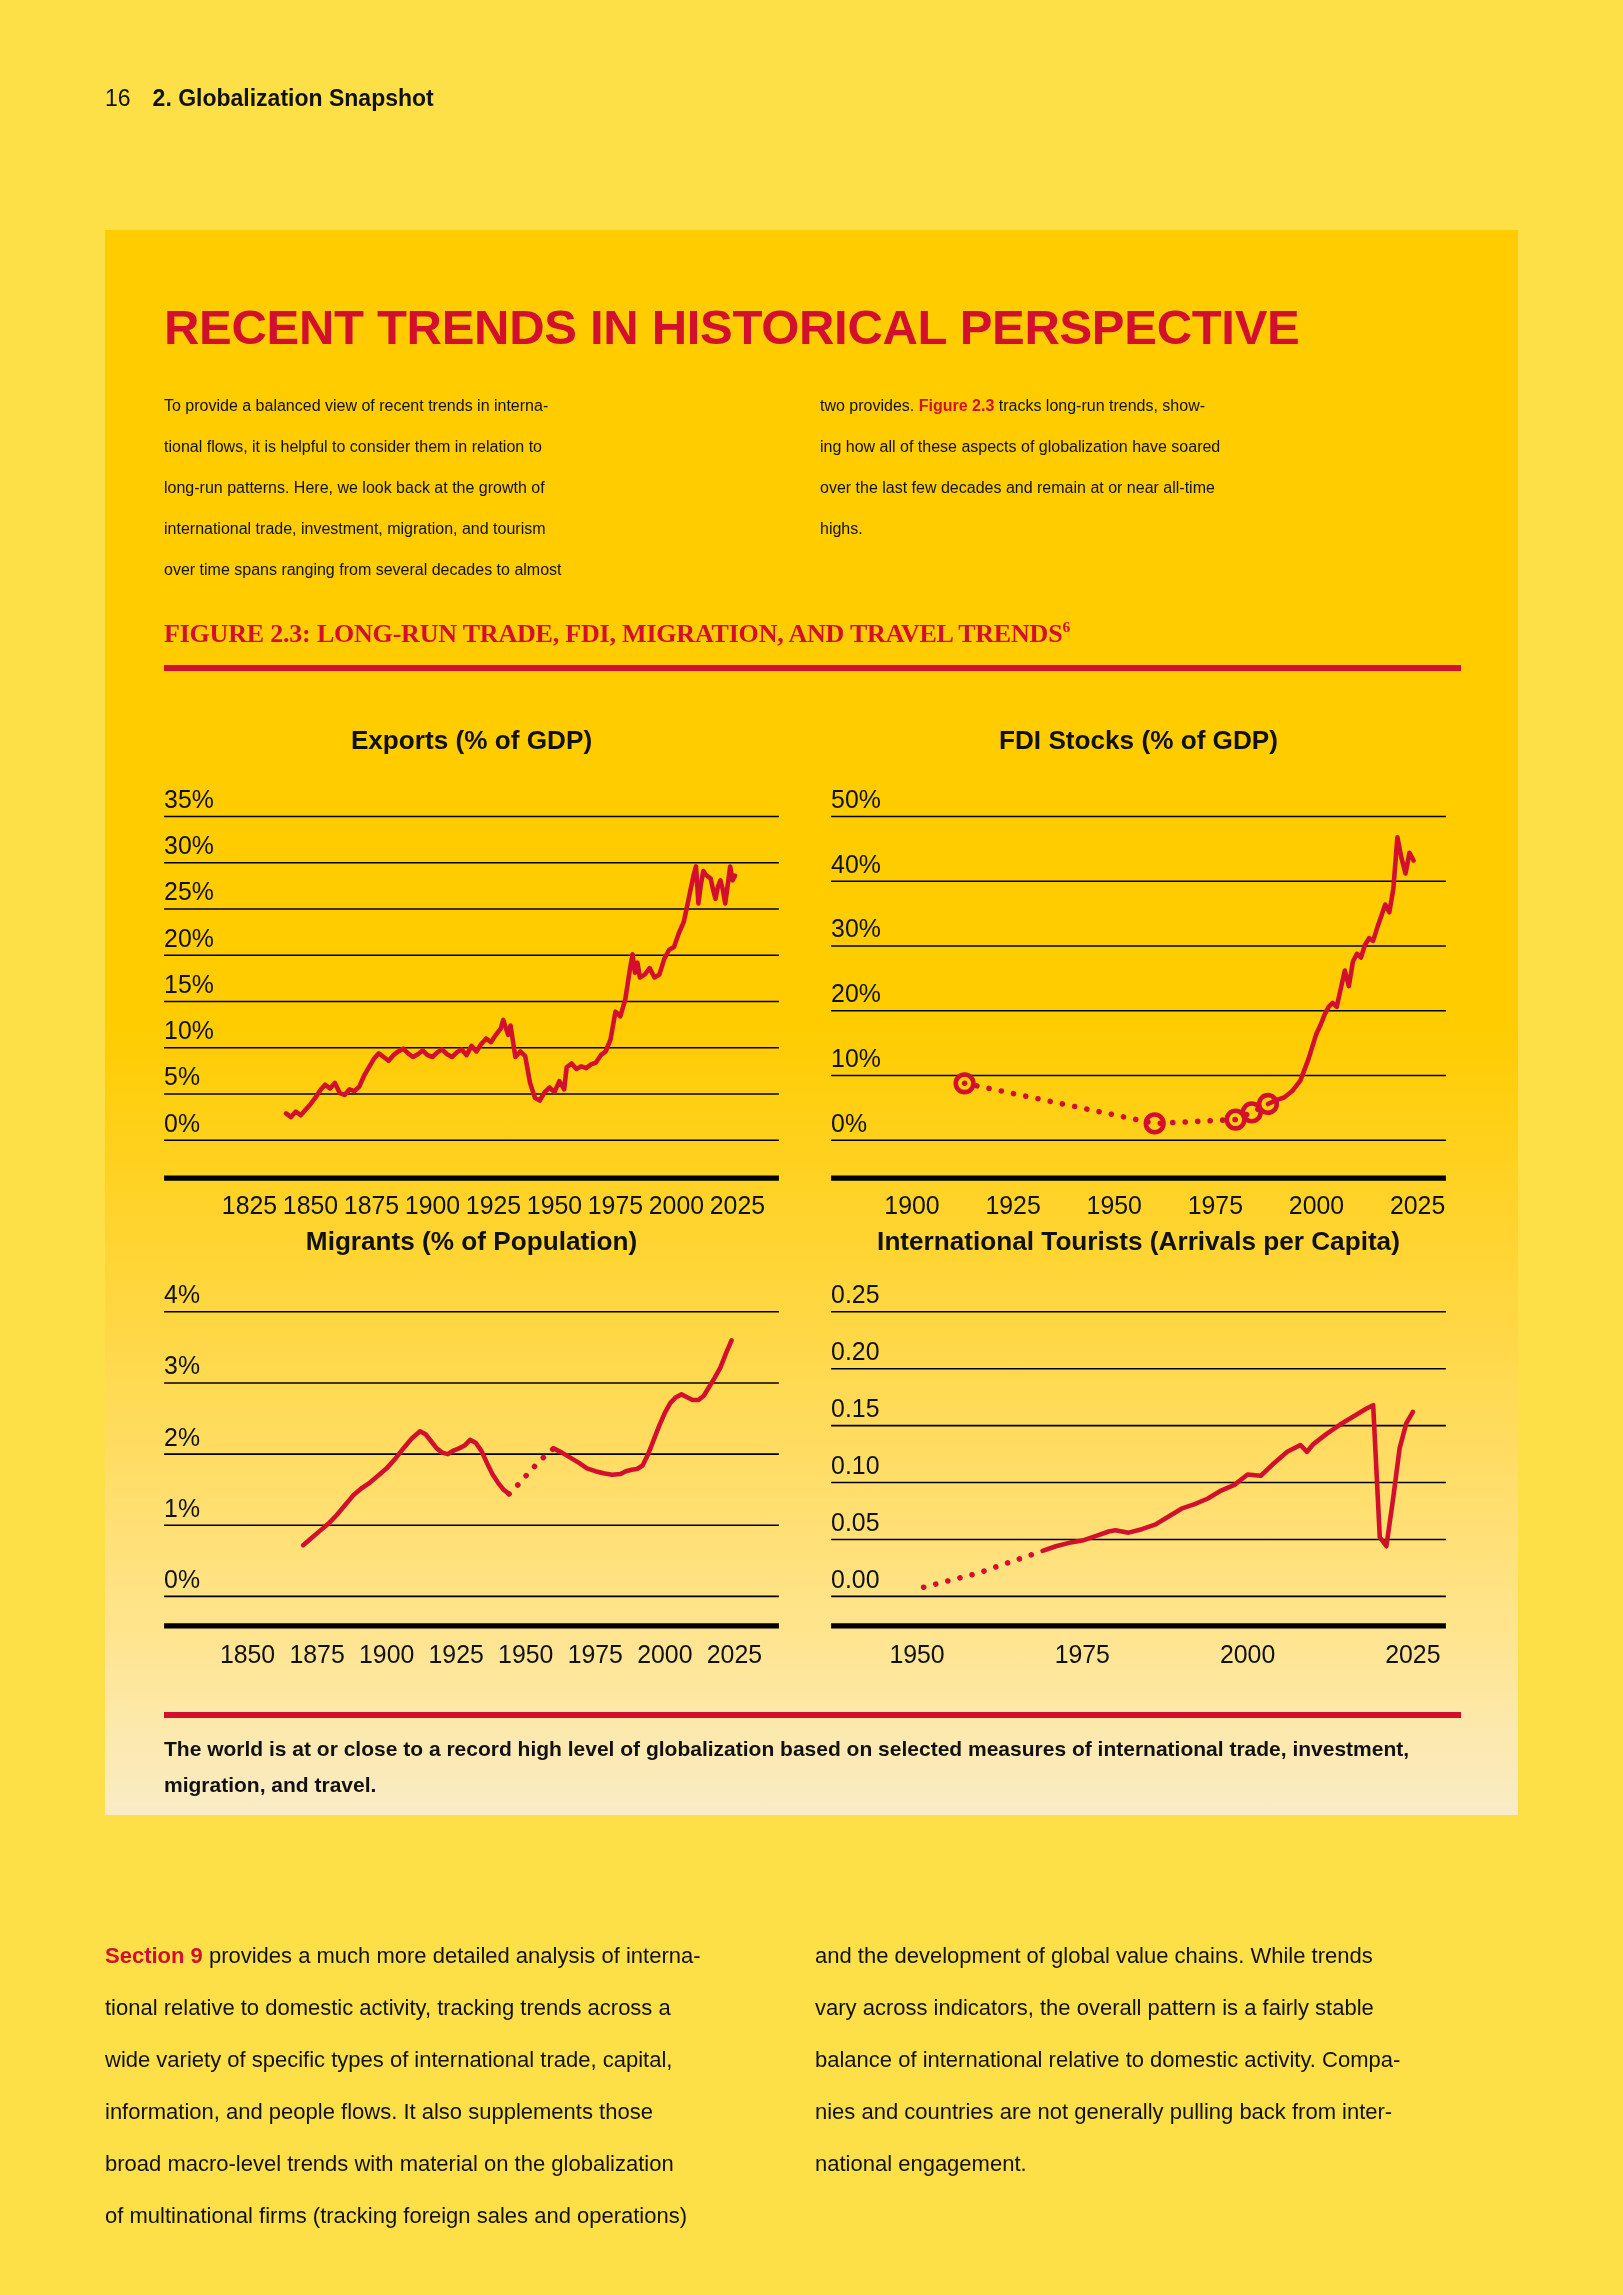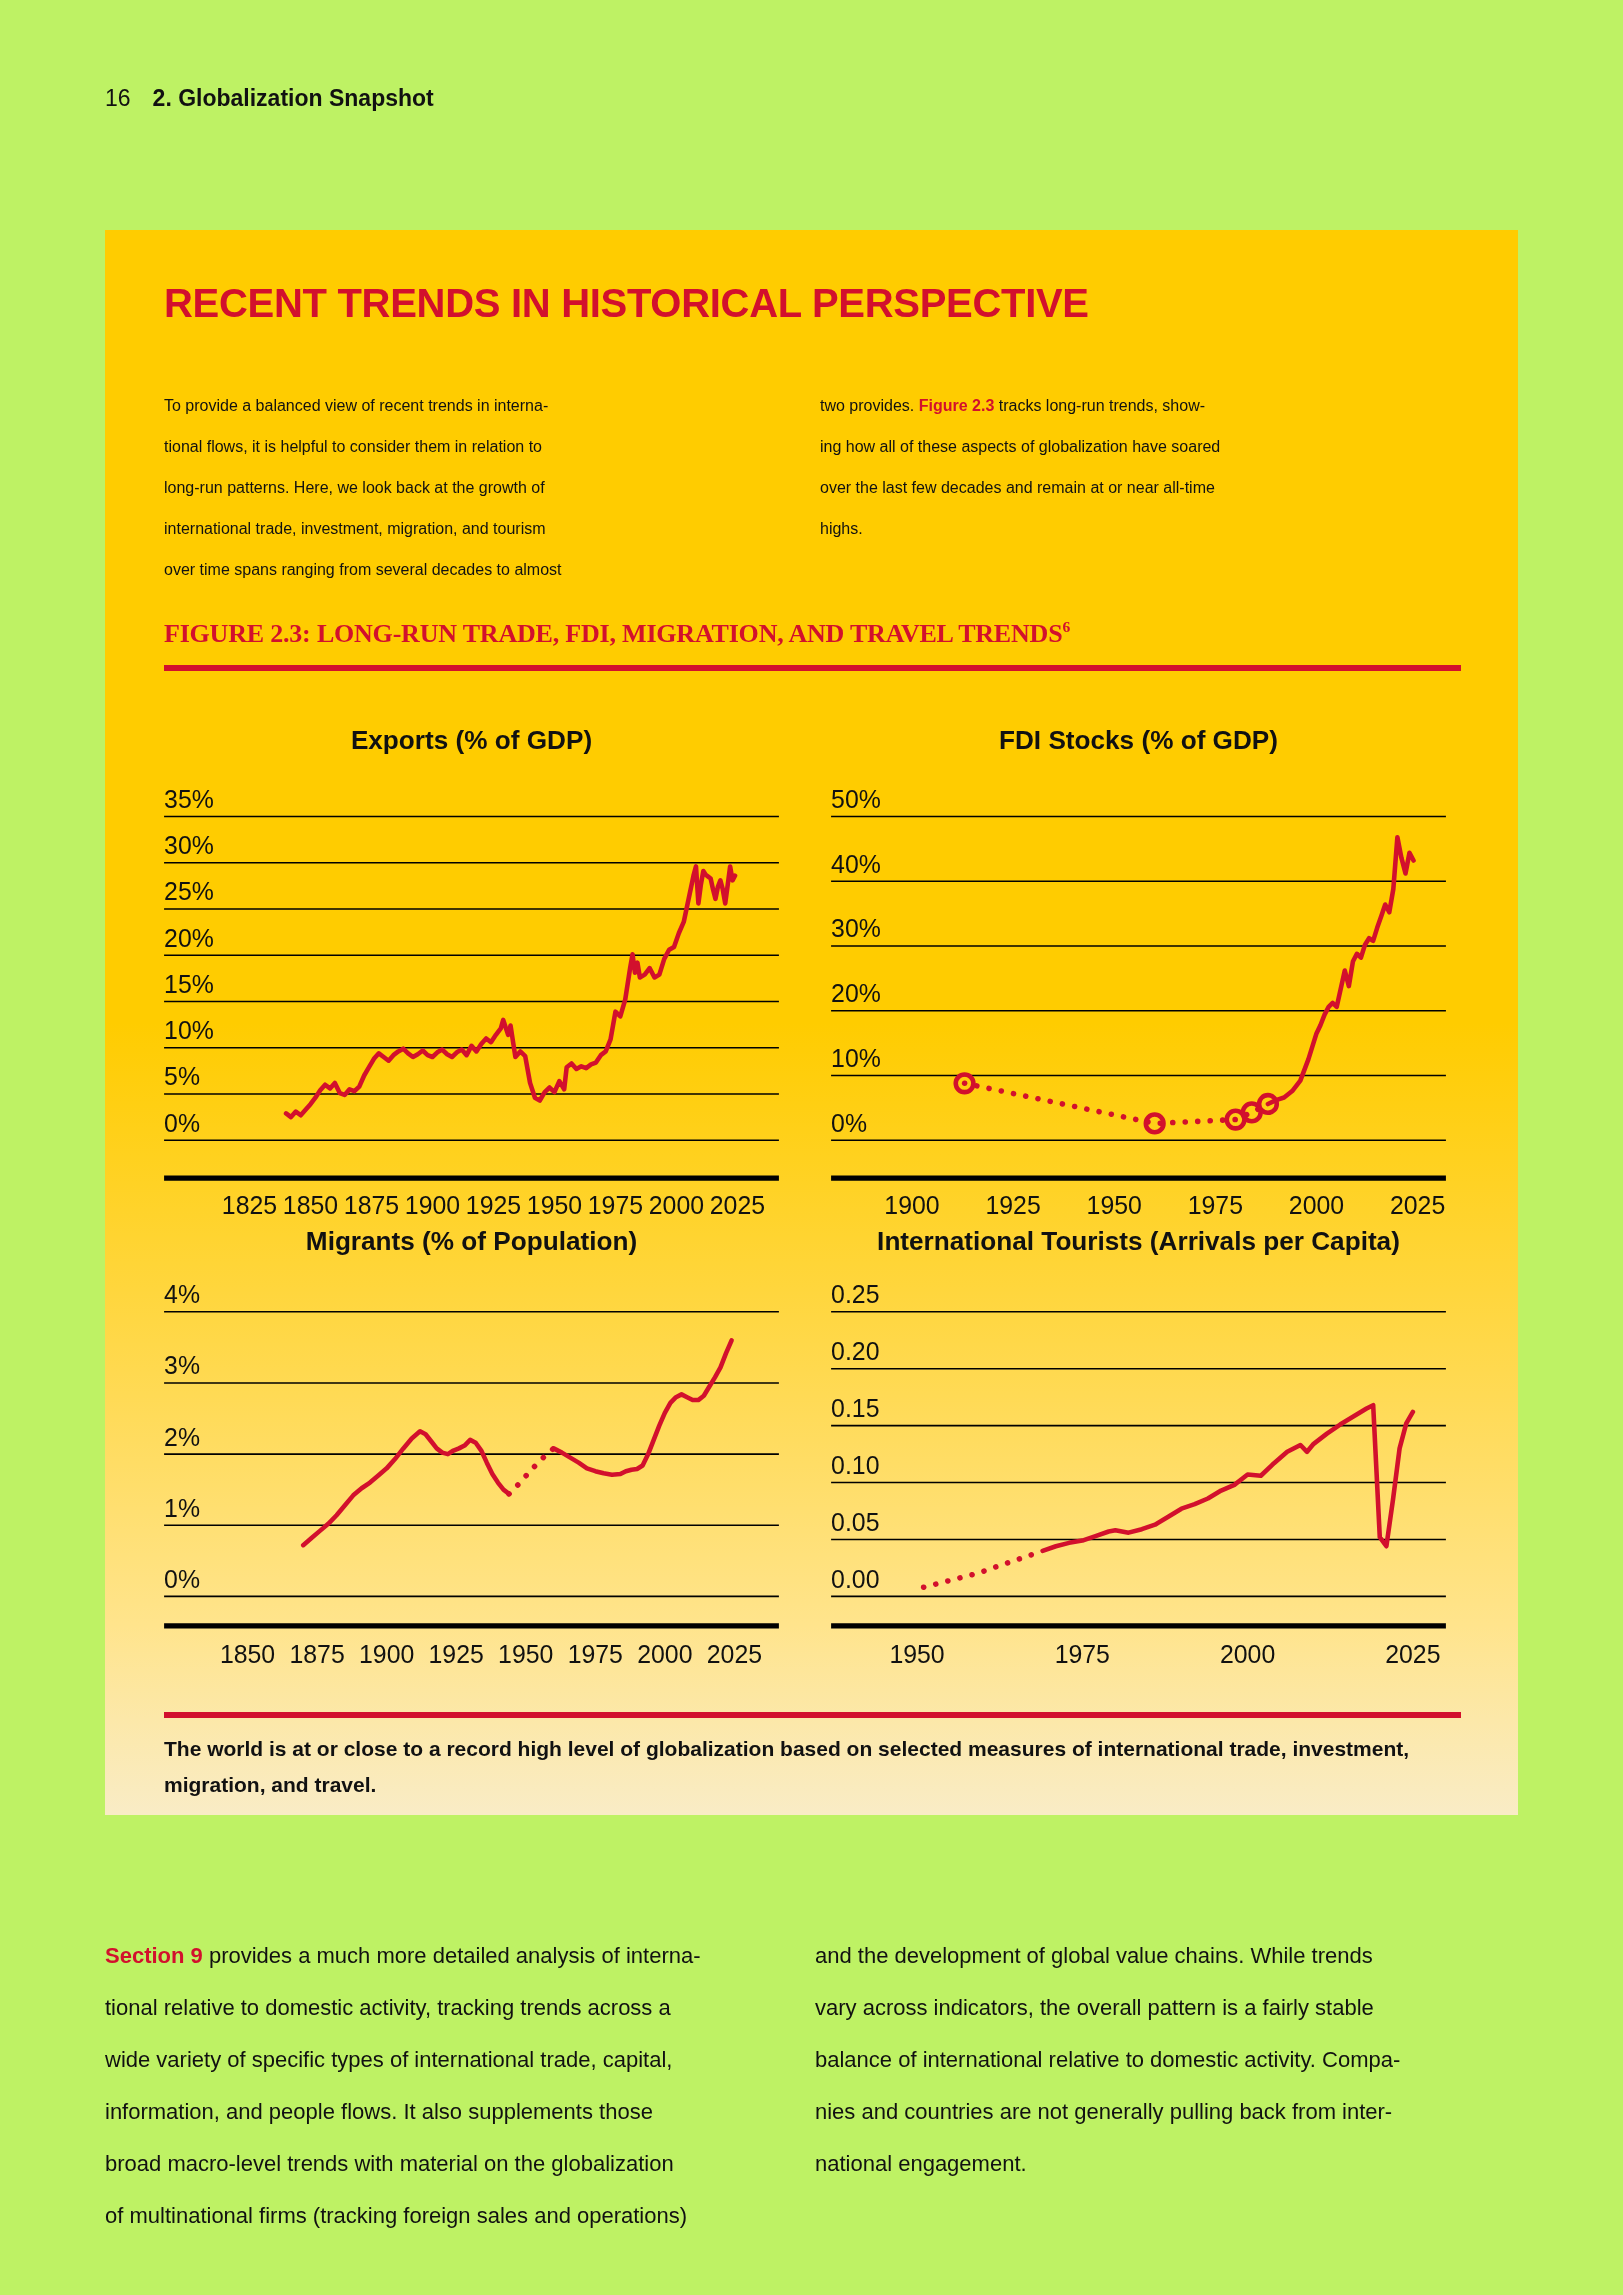--- a/index.html
+++ b/index.html
@@ -3,39 +3,39 @@
 <meta charset="utf-8">
 <style>
   :root{
     --red:#D2102D;
     --ink:#111111;
   }
   html,body{margin:0;padding:0;background:#ffffff;}
   #page{
     position:relative;
     width:1623px;height:2295px;
-    background:#bef264;
+    background:#fde047;
     font-family:"Liberation Sans",sans-serif;
     color:var(--ink);
     overflow:hidden;
   }
   .abs{position:absolute;}
   .ml{white-space:pre-line;}
   
   #pagehead{left:105px;top:85px;font-size:23px;}
   #pagehead .pnum{font-weight:400;margin-right:22px;}
   #pagehead .ptitle{font-weight:700;}
   
   #panel{
     left:105px;top:230px;width:1413px;height:1585px;
     background:linear-gradient(180deg,#FFCC00 0%,#FFCC00 50%,#FFD94F 72%,#FFE48C 88%,#F9ECC6 100%);
   }
   #panel-title{
-    left:164px;top:281px;margin:0;
-    font-size:40px;font-weight:700;color:var(--red);
+    left:164px;top:299px;margin:0;
+    font-size:49px;font-weight:700;color:var(--red);
     letter-spacing:-0.3px;
   }
   .intro{margin:0;font-size:16px;line-height:41px;font-weight:400;}
   #introL{left:164px;top:385px;width:638px;}
   #introR{left:820px;top:385px;width:648px;}
   .red-strong{color:var(--red);font-weight:700;}
   #figlabel{
     left:164px;top:618px;margin:0;
     font-size:26px;font-weight:700;color:var(--red);letter-spacing:-0.2px;font-family:Liberation Serif, serif;
   }

